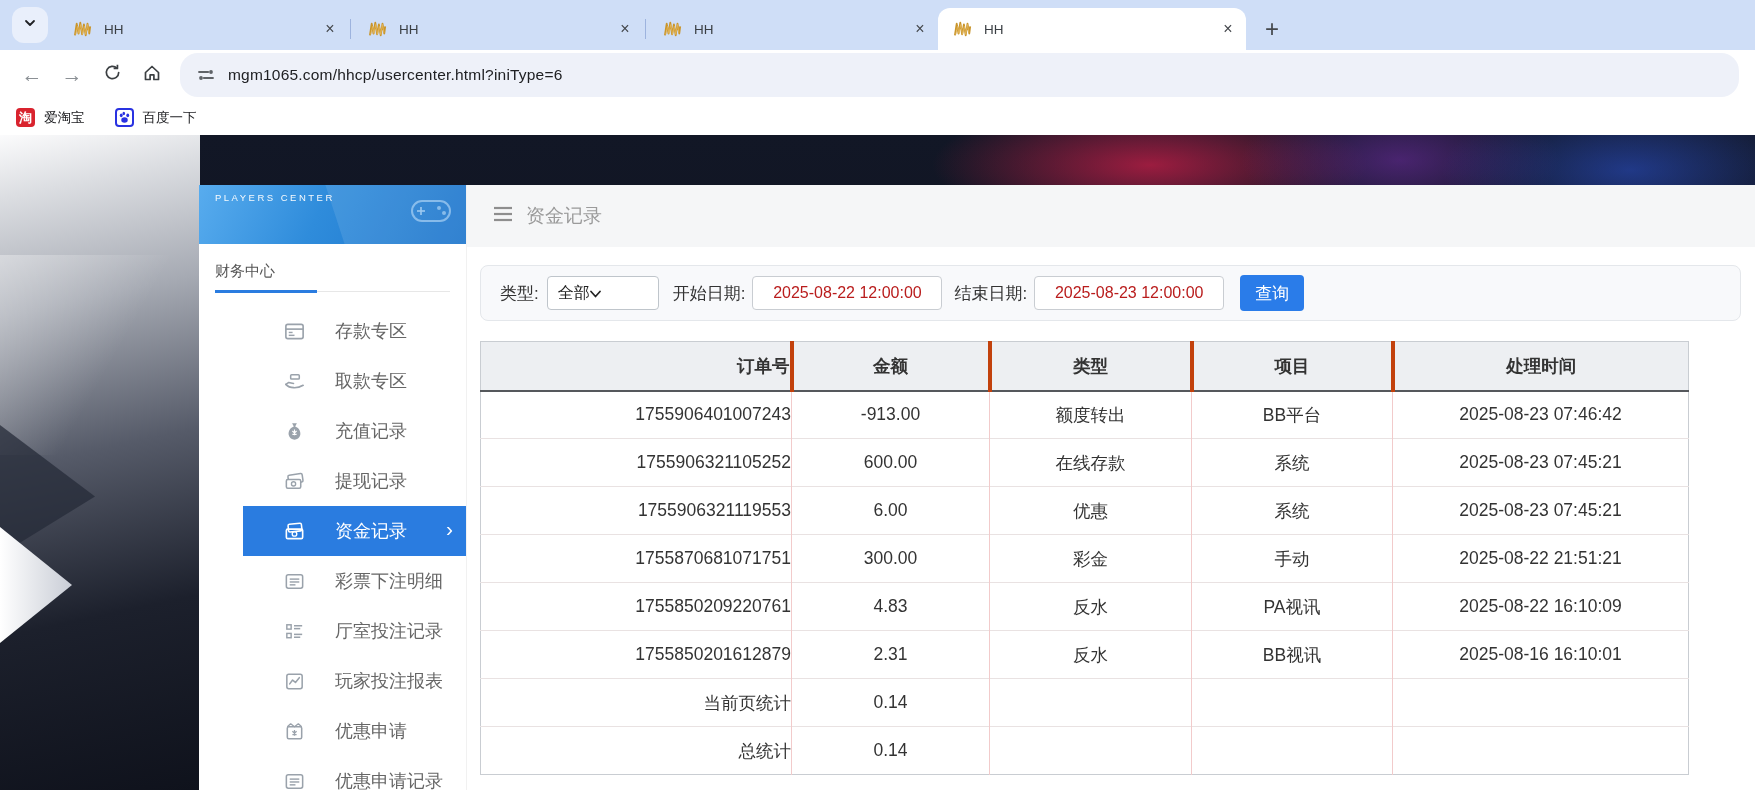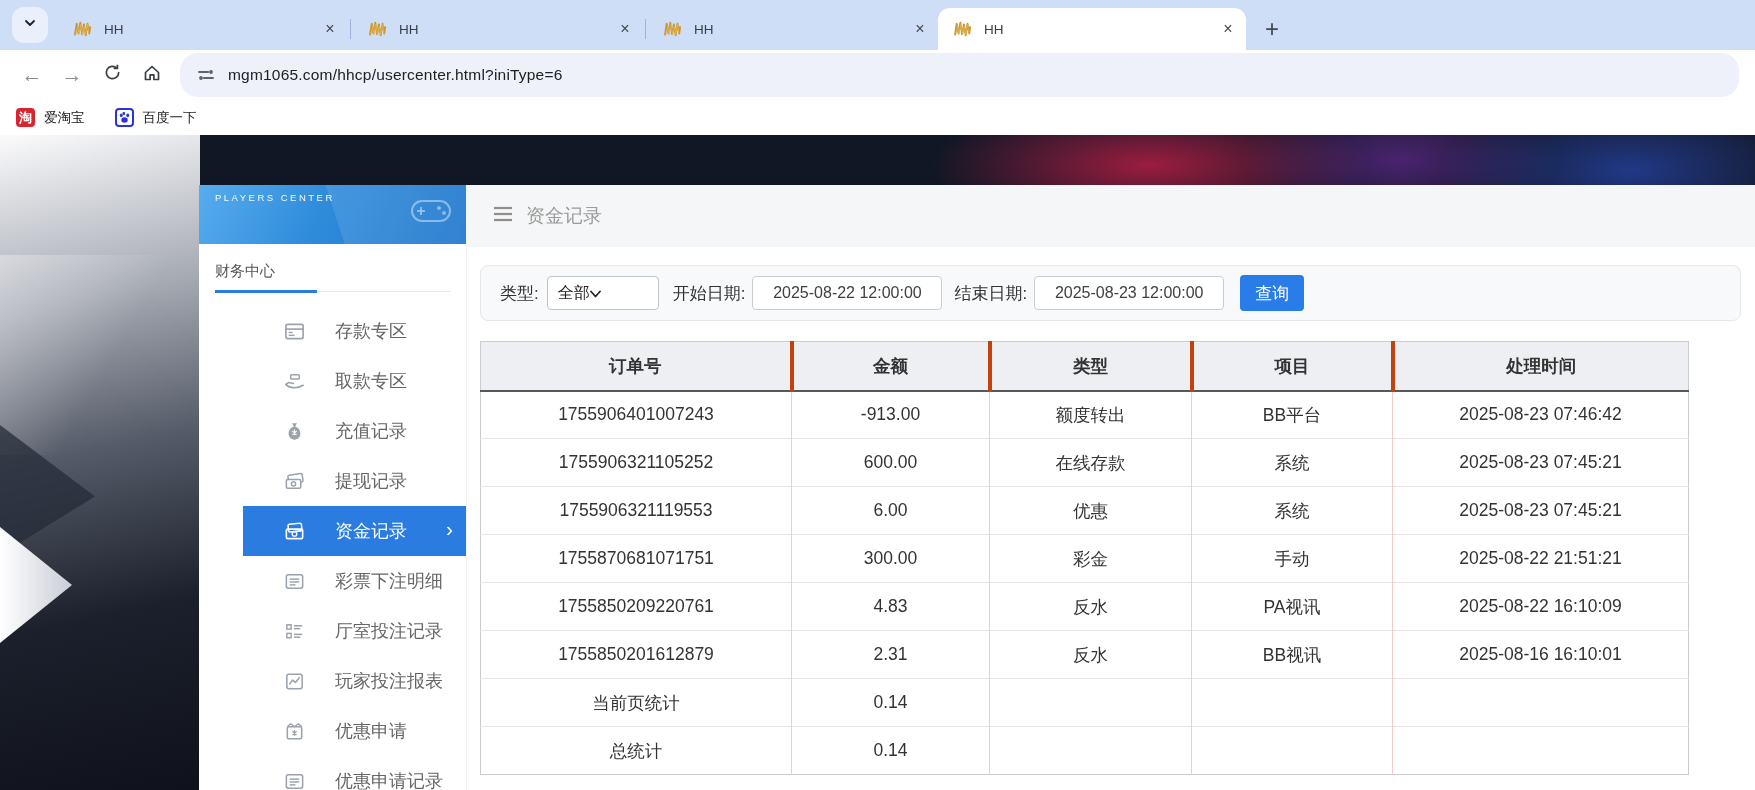--- a/index.html
+++ b/index.html
@@ -85,31 +85,31 @@
   .main { flex:1; min-width:0; display:flex; flex-direction:column; background:#fff; }
   .main-header { height:62px; background:#f5f6f7; display:flex; align-items:center; padding-left:26px; gap:13px;
     color:#9b9b9b; font-size:19px; flex:none; }
   .main-body { padding:18px 14px 0 13px; }
   .filter-panel { height:56px; background:#f8f9fb; border:1px solid #e4e7eb; border-radius:8px;
     display:flex; align-items:center; padding:0 19px; }
   .f-label { font-size:17px; color:#333; flex:none; }
   .f-select { width:112px; height:34px; margin:0 14px 0 8px; background:#fff; border:1px solid #bfc5cb; border-radius:4px;
     display:flex; align-items:center; justify-content:flex-start; padding:0 10px; font-size:16px; color:#222; }
   .f-input { width:190px; height:34px; margin:0 12px 0 7px; background:#fff; border:1px solid #c9cdd2; border-radius:4px;
-    display:flex; align-items:center; justify-content:center; font-size:16px; color:#404040; }
+    display:flex; align-items:center; justify-content:center; font-size:16px; color:#b91c1c; }
   .f-input.last { margin-right:16px; }
   .search-btn { height:36px; padding:0 15px; background:#2a7ce9; color:#fff; border:none; border-radius:4px;
     font-size:17px; display:flex; align-items:center; font-family:inherit; }
 
   table.fund { margin-top:20px; width:1208px; border-collapse:collapse; table-layout:fixed;
     font-size:17.5px; color:#333; border:1px solid #c9cdd2; }
   table.fund th { height:49px; background:#edeff2; font-weight:bold; text-align:center;
     border-bottom:2px solid #55585c; border-left:4px solid #c2410c; }
   table.fund td { height:48px; text-align:center; border-top:1px solid #e9e2e2; border-left:1px solid #f2cbcb; background:#fff; }
-  table.fund th:first-child, table.fund td:first-child { border-left:none; }
+  table.fund th:first-child, table.fund td:first-child { border-left:none;text-align:right; }
 </style>
 </head>
 <body>
 
 <div class="window">
 
   <div class="tabstrip">
     <div class="tab-search-btn">
       <span>
         <svg width="16" height="16" viewBox="0 0 16 16">

